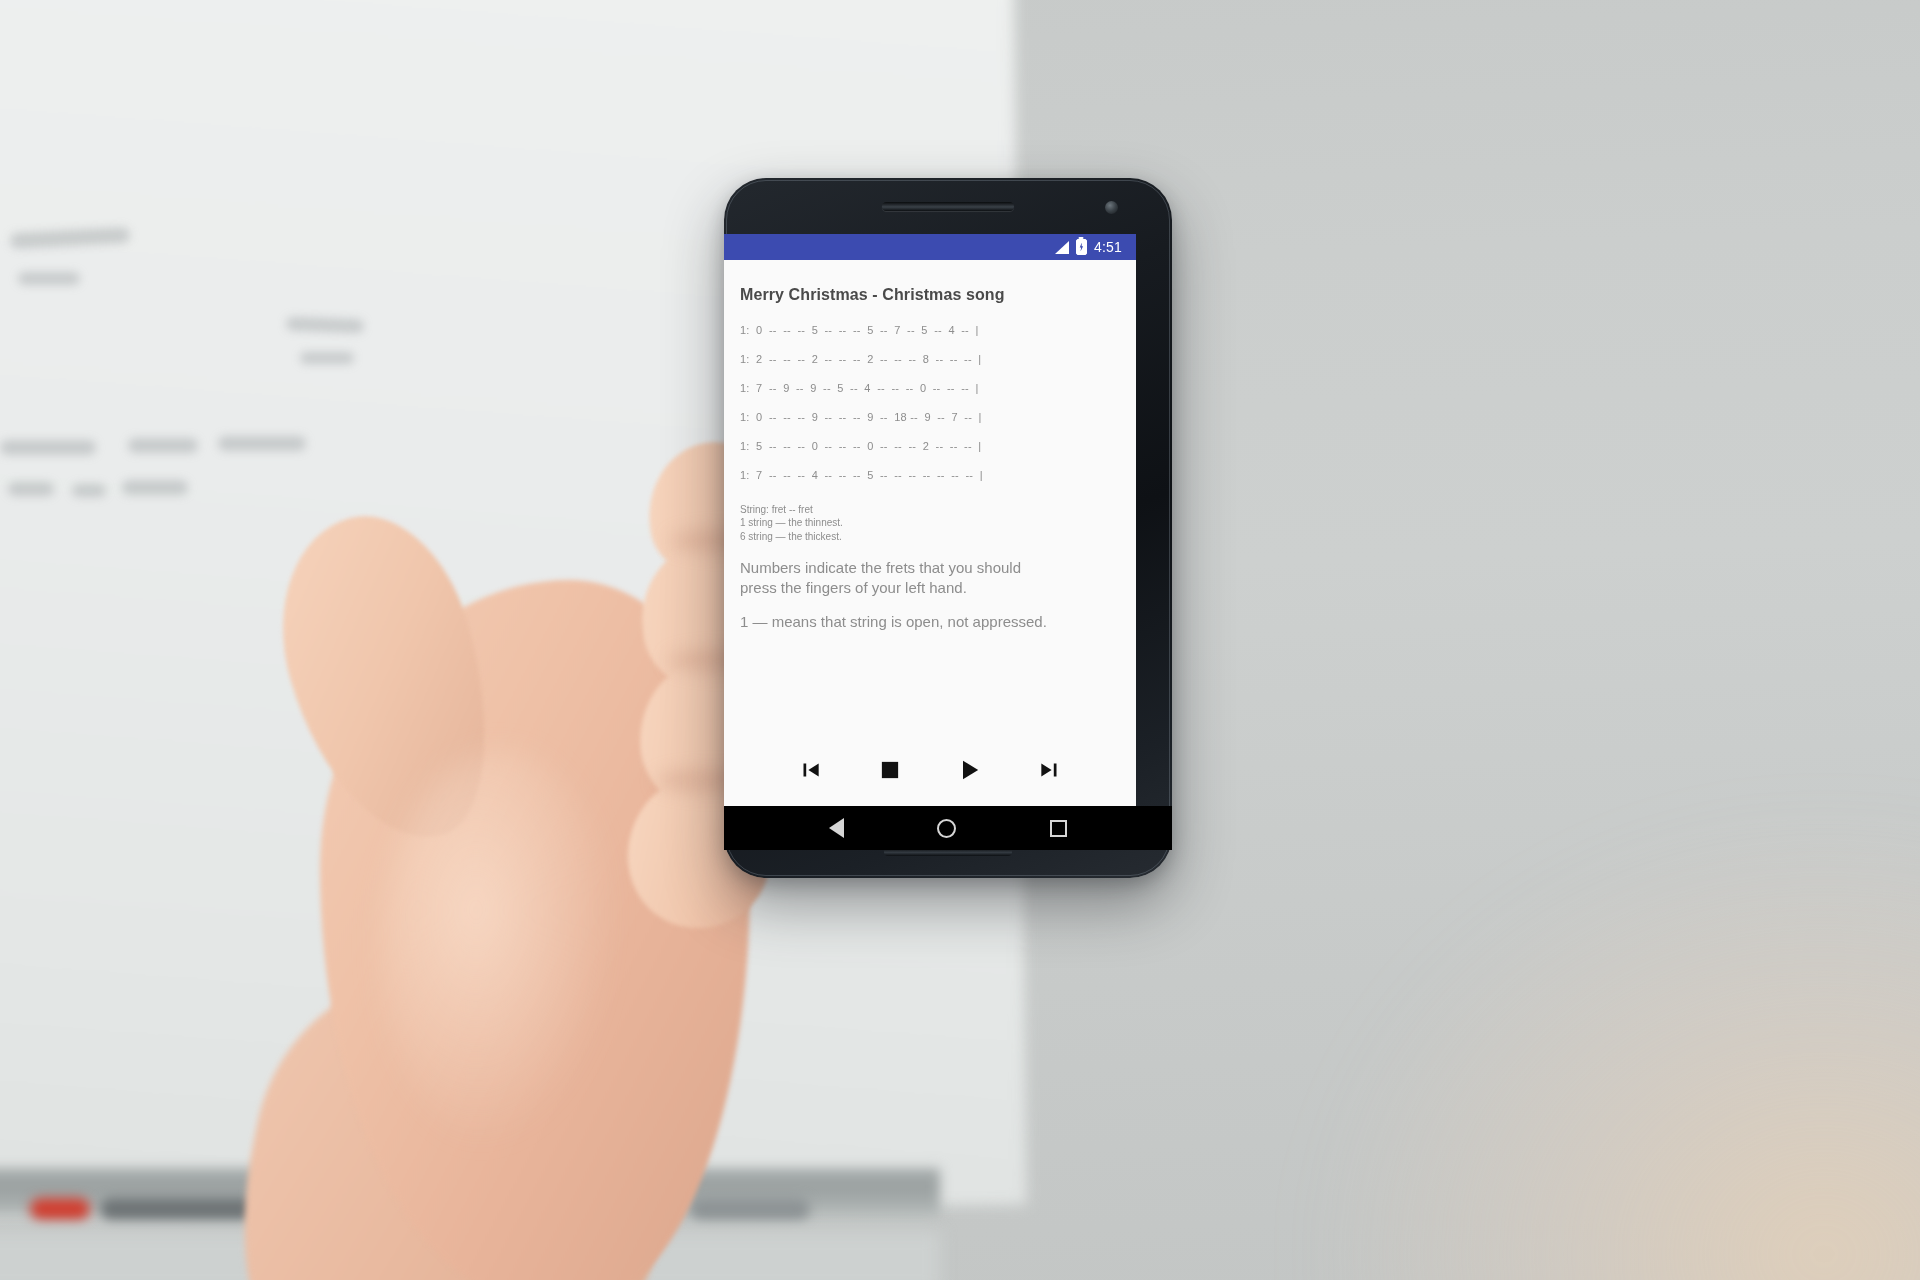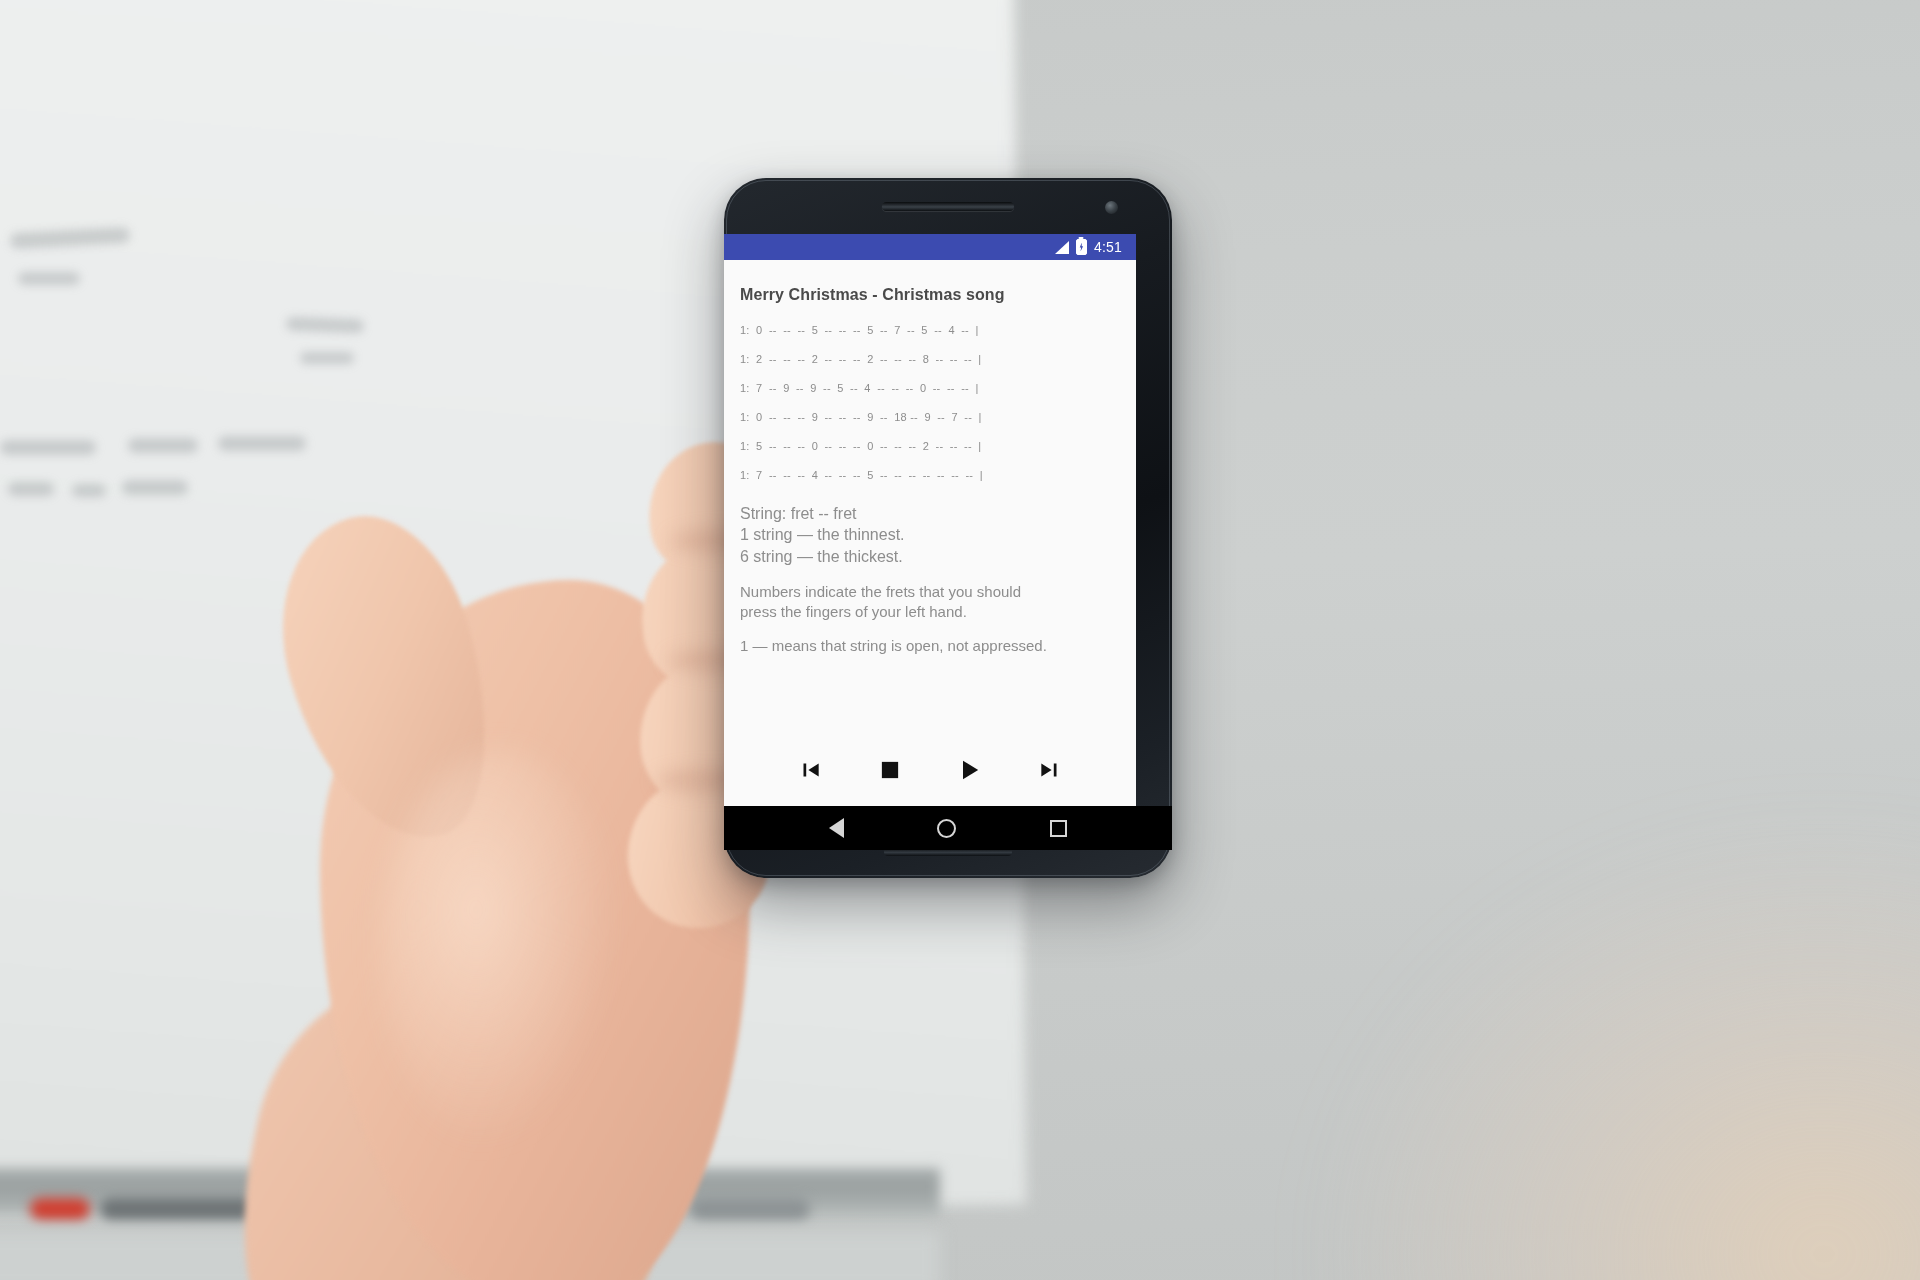--- a/index.html
+++ b/index.html
@@ -352,21 +352,21 @@
     color: #8d8d8d;
     font-size: 11px;
     letter-spacing: 0.2px;
     margin-bottom: 17px;
     white-space: pre;
     font-family: "Liberation Sans", sans-serif;
   }
 
   .legend {
     color: #8d8d8d;
-    font-size: 16px;
+    font-size: 10px;
     line-height: 1.33;
     margin-bottom: 15px;
     white-space: pre-line;
   }
   .note-para {
     color: #8d8d8d;
     font-size: 15px;
     line-height: 1.33;
     margin-bottom: 14px;
     white-space: pre-line;

